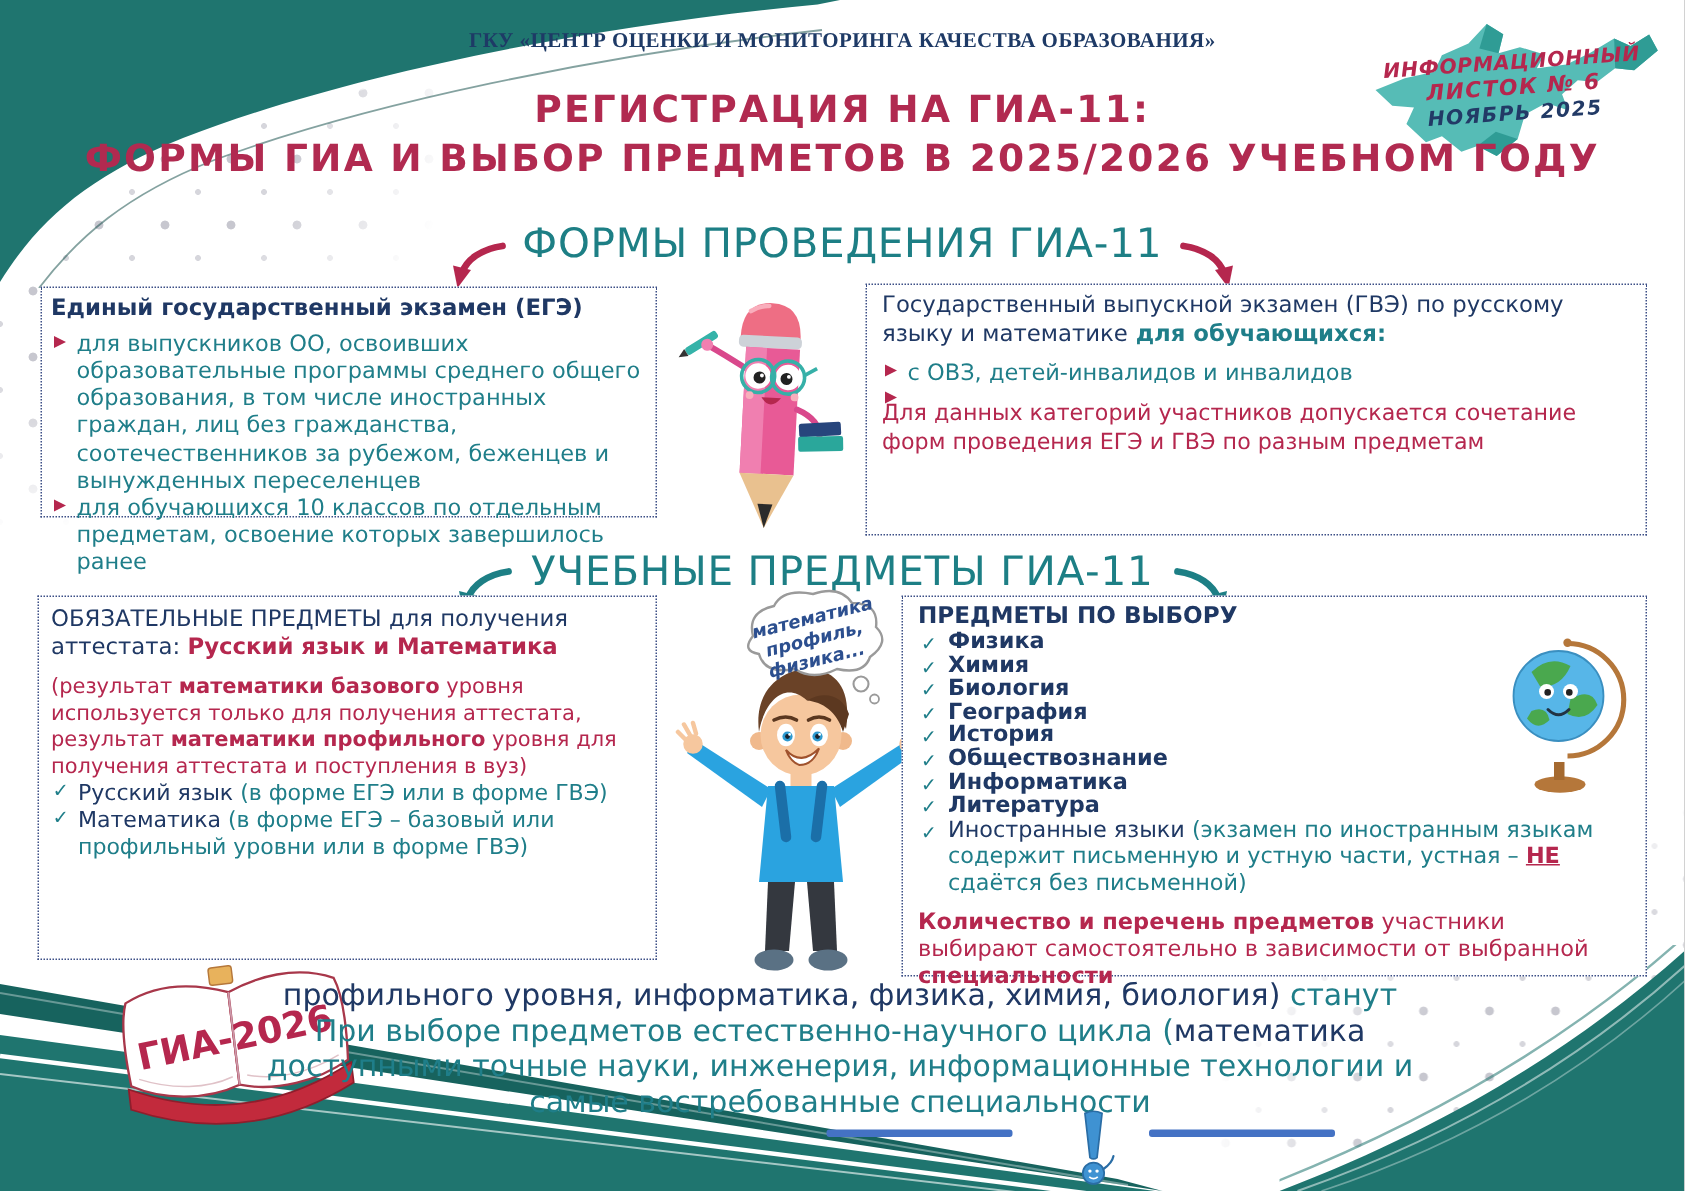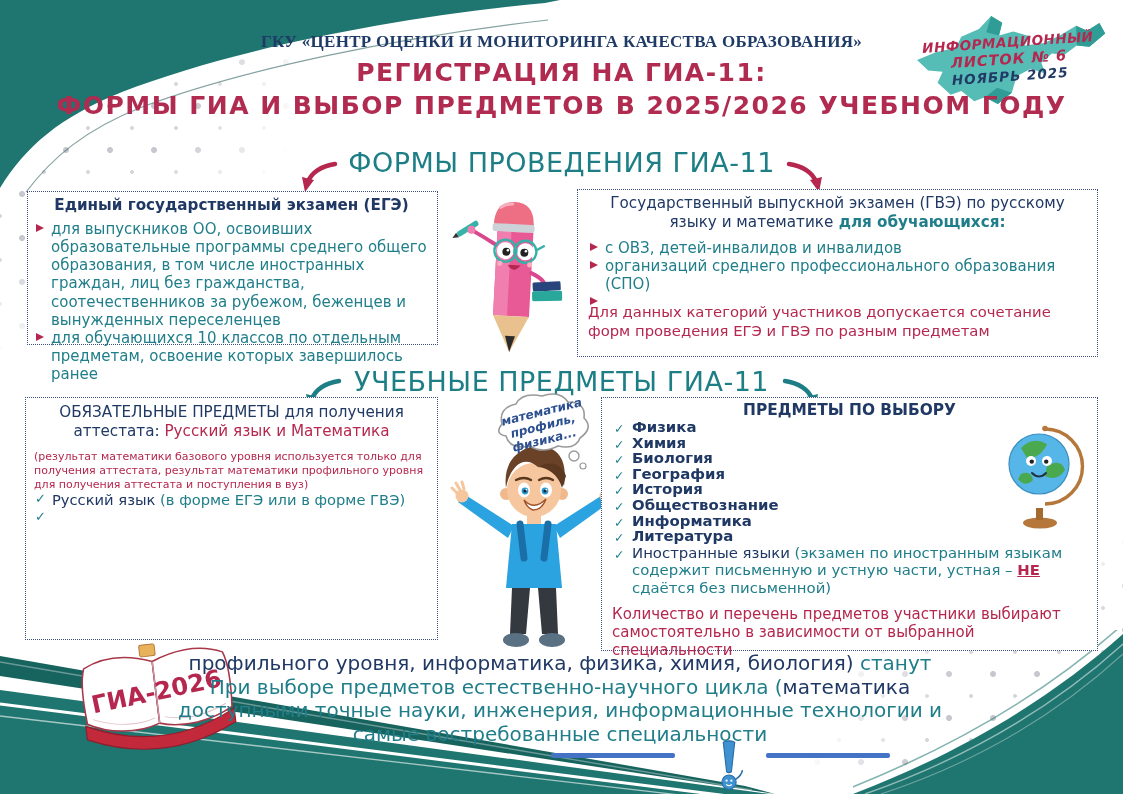--- a/index.html
+++ b/index.html
@@ -19,56 +19,56 @@
     -webkit-mask-image:radial-gradient(ellipse 110% 110% at 0% 0%,#000 55%,transparent 85%);
     mask-image:radial-gradient(ellipse 110% 110% at 0% 0%,#000 55%,transparent 85%);}
   .dots-br{left:795px;top:520px;width:328px;height:260px;
     -webkit-mask-image:radial-gradient(ellipse 115% 115% at 100% 100%,#000 55%,transparent 85%);
     mask-image:radial-gradient(ellipse 115% 115% at 100% 100%,#000 55%,transparent 85%);}
 
   .corner-tl{position:absolute;left:0;top:0;z-index:1}
   .corner-br{position:absolute;left:853px;top:630px;z-index:1}
   .bands-bl{position:absolute;left:0;top:628px;z-index:1}
 
-  .org{position:absolute;left:0;right:0;top:32px;z-index:2;text-align:center;
-    font-family:"Liberation Serif",serif;font-weight:bold;font-size:17px;color:#1e3a66;letter-spacing:.3px}
+  .org{position:absolute;left:0;right:0;top:20px;z-index:2;text-align:center;
+    font-family:"Liberation Serif",serif;font-weight:bold;font-size:14px;color:#1e3a66;letter-spacing:.3px}
 
   .badge{position:absolute;left:900px;top:10px;width:218px;height:108px;z-index:2}
   .badge svg{position:absolute;left:0;top:0}
   .badge-text{position:absolute;left:0;top:24px;width:100%;text-align:center;
     transform:rotate(-4deg);font-style:italic;font-weight:bold;line-height:17px}
   .badge-text .b1{font-size:13.5px;color:var(--crimson);letter-spacing:.5px}
   .badge-text .b2{font-size:14.5px;color:var(--crimson);letter-spacing:1px}
   .badge-text .b3{font-size:13.5px;color:#223a66;letter-spacing:1px}
 
   .main-title{position:absolute;left:0;right:0;top:56px;z-index:2;text-align:center;
     color:#b12a50;font-weight:bold;font-size:25px;line-height:33px;letter-spacing:1.5px}
 
   .sec-head{position:absolute;left:0;right:0;z-index:2;text-align:center;color:var(--teal-head);
     font-size:27px;letter-spacing:.5px}
   .sec-head.s1{top:147px}
   .sec-head.s2{top:366px}
   .arr{position:absolute;width:38px;height:32px;z-index:2}
   .arr.flip{transform:scaleX(-1)}
 
   .box{position:absolute;z-index:2;background:#fff;border:1.6px dotted var(--border)}
-  .box-title{text-align:center;font-weight:bold;color:var(--navy);font-size:15.2px;line-height:1.25}
+  .box-title{font-weight:bold;color:var(--navy);font-size:15.2px;line-height:1.25}
 
   .box-ege{left:27px;top:191px;width:411px;height:154px;padding:4px 8px 4px 6px}
   .box-ege .box-title{margin-bottom:5px}
   .bitem{position:relative;padding-left:17px;color:var(--teal);font-size:15px;line-height:1.21}
   .tri{position:absolute;left:2px;top:4px;width:0;height:0;
     border-left:8px solid var(--crimson);border-top:4.5px solid transparent;border-bottom:4.5px solid transparent}
 
   .box-gve{left:577px;top:189px;width:521px;height:168px;padding:4px 10px}
   .box-gve .blist{margin-top:7px}
   .box-gve .note{margin-top:10px;color:var(--crimson);font-size:14.8px;line-height:1.25}
 
   .box-mand{left:25px;top:397px;width:413px;height:243px;padding:5px 8px;font-size:14.6px}
-  .box-mand .rich-note{margin-top:9px;font-size:11px;line-height:1.25}
+  .box-mand .rich-note{margin-top:9px;font-size:14px;line-height:1.25}
   .box-mand .intro{margin-top:9px;color:var(--teal);line-height:1.22}
   .citem{position:relative;padding-left:18px;font-size:14.7px;line-height:1.22}
   .citem .chk{position:absolute;left:1px;top:0;color:var(--teal);font-weight:bold;font-size:13px}
 
   .box-elec{left:601px;top:397px;width:497px;height:254px;padding:3px 10px 4px 10px}
   .box-elec .box-title{font-size:15.4px;line-height:19px}
   .eitem{position:relative;padding-left:20px;color:var(--navy);font-weight:bold;font-size:14.9px;line-height:15.6px}
   .eitem .chk{position:absolute;left:2px;top:1px;color:var(--teal);font-size:12.5px}
   .eitem.wrap{font-weight:normal;line-height:17.6px}
   .box-elec .note{margin-top:7px;font-size:15px;line-height:1.22}
@@ -82,21 +82,21 @@
   .hline{position:absolute;height:4.5px;background:var(--lineblue);border-radius:2px;z-index:2}
   .hline.l{left:551px;top:753px;width:124px}
   .hline.r{left:766px;top:753px;width:124px}
 
   .footer-text{position:absolute;left:160px;top:652px;width:800px;z-index:2;text-align:center;
     font-size:20px;line-height:23.6px}
 
   .sg-teal{color:var(--teal)}
   .sg-navyb{color:var(--navy);font-weight:normal}
   .sg-red{color:var(--crimson)}
-  .sg-redb{color:var(--crimson);font-weight:normal}
+  .sg-redb{color:var(--crimson);font-weight:bold}
   .sg-redu{color:var(--crimson);font-weight:bold;text-decoration:underline}
 </style>
 </head>
 <body>
 
 <div class="canvas">
 
   <div class="dots dots-tl"></div>
   <div class="dots dots-br"></div>
 
@@ -201,24 +201,20 @@
 
   <div class="box box-gve">
     <div class="box-title"><span class="sg-navyb">Государственный выпускной экзамен (ГВЭ) по русскому языку и математике</span><span class="sg-teal"> для обучающихся:</span></div>
     <div class="blist">
       <div class="bitem">
         <span class="tri"></span>
         <span>с ОВЗ, детей-инвалидов и инвалидов</span>
       </div>
       <div class="bitem">
         <span class="tri"></span>
-        <span>организаций среднего профессионального образования (СПО)</span>
-      </div>
-      <div class="bitem">
-        <span class="tri"></span>
       </div>
     </div>
     <div class="note">Для данных категорий участников допускается сочетание форм проведения ЕГЭ и ГВЭ по разным предметам</div>
   </div>
 
   <div class="sec-head s2">УЧЕБНЫЕ ПРЕДМЕТЫ ГИА-11</div>
   <svg class="arr" style="left:304px;top:378px" viewBox="0 0 38 32">
     <path d="M35 3 C21 5 11 12 8 21" fill="none" stroke="#1d7f85" stroke-width="4.5" stroke-linecap="round"></path>
     <path d="M14 19 L5 31 L2 16 Z" fill="#1d7f85"></path>
   </svg>
@@ -229,20 +225,21 @@
 
   <div class="box box-mand">
     <div class="box-title"><span class="sg-navyb">ОБЯЗАТЕЛЬНЫЕ ПРЕДМЕТЫ</span><span class="sg-navyb"> для получения аттестата: </span><span class="sg-redb">Русский язык и Математика</span></div>
     <div class="rich-note"><span class="sg-red">(результат </span><span class="sg-redb">математики базового</span><span class="sg-red"> уровня используется только для получения аттестата, результат </span><span class="sg-redb">математики профильного</span><span class="sg-red"> уровня для получения аттестата и поступления в вуз)</span></div>
     <div class="citem">
       <span class="chk">✓</span>
       <span><span class="sg-navyb">Русский язык</span><span class="sg-teal"> (в форме ЕГЭ или в форме ГВЭ)</span></span>
     </div>
     <div class="citem">
       <span class="chk">✓</span>
+      <span><span class="sg-navyb">Математика</span><span class="sg-teal"> (в форме ЕГЭ – базовый или профильный уровни или в форме ГВЭ)</span></span>
     </div>
   </div>
 
   <svg class="bubble" width="112" height="88" viewBox="0 0 112 88">
     <path d="M14,34 Q10,18 28,14 Q34,2 54,6 Q72,0 80,12 Q98,12 96,28 Q106,38 92,48 Q88,60 70,56 Q54,64 42,56 Q22,60 18,46 Q6,44 14,34 Z" fill="#fff" stroke="#9a9a9a" stroke-width="1.6"></path>
     <circle cx="86" cy="66" r="5" fill="#fff" stroke="#9a9a9a" stroke-width="1.4"></circle>
     <circle cx="95" cy="76" r="3" fill="#fff" stroke="#9a9a9a" stroke-width="1.2"></circle>
     <g transform="rotate(-14 54 32)" fill="#2c4f8f" font-size="12" font-style="italic" font-weight="600" text-anchor="middle" font-family="DejaVu Sans, sans-serif">
       <text x="56" y="26">математика</text>
       <text x="54" y="40">профиль,</text>

